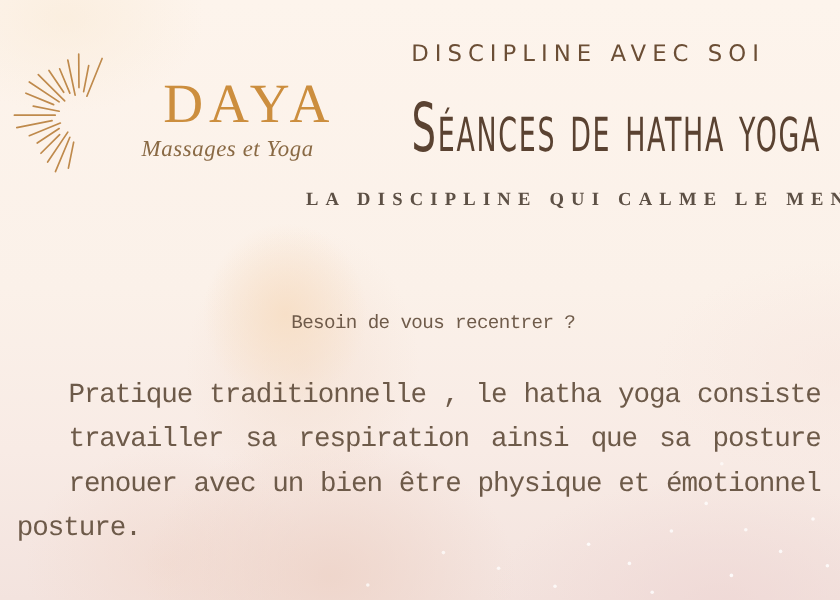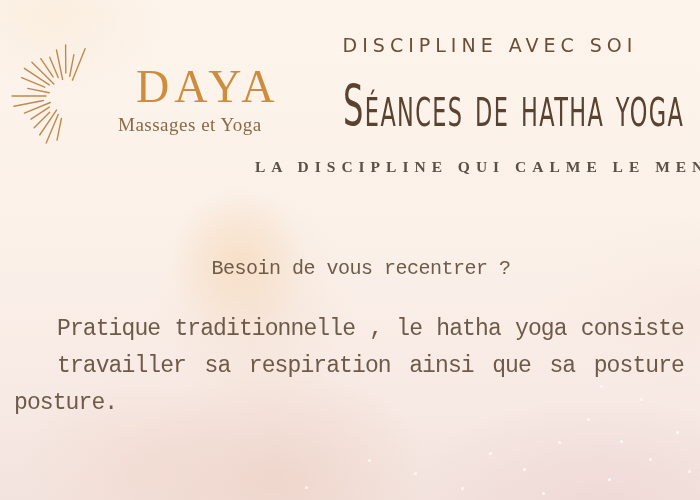--- a/index.html
+++ b/index.html
@@ -38,21 +38,21 @@
   .logo{position:absolute; left:0; top:0; width:270px; height:170px;}
   .sunburst{position:absolute; left:6px; top:22px;}
   .sunburst line{stroke:#bf8a4c; stroke-width:1.4; stroke-linecap:round;}
   .brand-name{
     position:absolute; left:92px; top:62px;
     font-family:"Liberation Serif",serif; font-size:46px; line-height:50px;
     letter-spacing:5px; color:#cc8e3e; font-weight:400;margin-left:44px;
   }
   .brand-tagline{
     position:absolute; left:118px; top:114px;
-    font-family:"Liberation Serif",serif; 
+    font-family:"Liberation Serif",serif; font-style:italic;
     font-size:19px; color:#8a6a45; letter-spacing:0.5px;
   }
   
   .right-col{position:absolute; left:280px; top:0; width:420px; text-align:center;}
   .kicker{
     margin-top:32px; font-family:"DejaVu Sans",sans-serif;
     font-size:19px; line-height:26px; letter-spacing:5px;
     color:#6b4e35; font-weight:500; white-space:nowrap;
   }
   .title{
@@ -63,21 +63,21 @@
   }
   .subtitle{
     margin-top:24px; margin-left:-25px; width:470px;
     font-family:"Liberation Serif",serif; font-size:15.5px; line-height:18px;
     letter-spacing:6px; color:#5d5045; font-weight:600; white-space:nowrap;
   }
   
   .question{
     position:absolute; left:0; top:252px; width:100%; text-align:center;
     padding-left:22px; box-sizing:border-box;
-    font-family:"Liberation Mono",monospace; font-size:20px; line-height:34px;
+    font-family:"Liberation Mono",monospace; font-size:16px; line-height:34px;
     letter-spacing:-0.5px; color:#6f5b4a;
   }
   
   .paragraph{
     position:absolute; left:14px; right:16px; top:311px;
     font-family:"Liberation Mono",monospace; font-size:23px;
     letter-spacing:-0.9px; color:#6d5a49;
   }
   .pline{height:37px; line-height:37px; overflow:hidden; white-space:nowrap;}
   .pline.just{white-space:normal; text-align:justify;margin-left:43px;}
@@ -122,16 +122,17 @@
     <div class="kicker">DISCIPLINE AVEC SOI</div>
     <div class="title">Séances de hatha yoga</div>
     <div class="subtitle">LA DISCIPLINE QUI CALME LE MENTAL</div>
   </div>
 
   <div class="question">Besoin de vous recentrer ?</div>
 
   <div class="paragraph">
     <div class="pline just">Pratique traditionnelle , le hatha yoga consiste à</div>
     <div class="pline just">travailler sa respiration ainsi que sa posture vous</div>
+    <div class="pline just">renouer avec un bien être physique et émotionnel</div>
     <div class="pline">posture.</div>
   </div>
 
 </div>
 
 </body></html>

